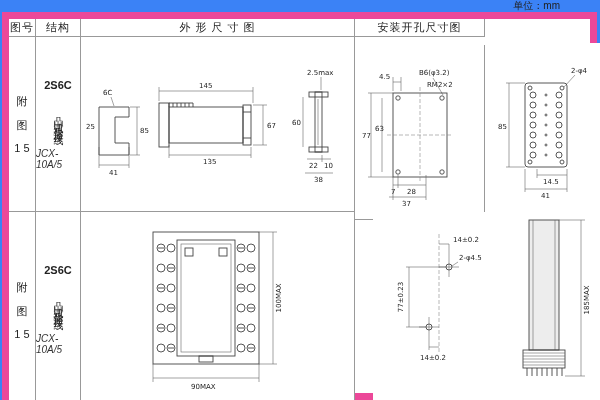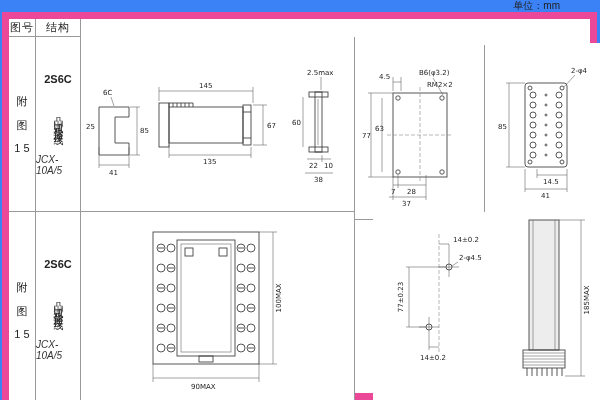--- a/index.html
+++ b/index.html
@@ -5,41 +5,43 @@
   * { margin:0; padding:0; box-sizing:border-box; }
   body { font-family:"Liberation Sans", sans-serif; background:#fff; }
   #canvas { position:relative; width:600px; height:400px; background:#3b82f6; overflow:hidden; }
   .unit { position:absolute; top:-1px; right:40px; font-size:10px; color:#222; }
   .tbl { position:absolute; left:2px; top:12px; width:595px; height:388px; border:7px solid #ec4899; background:#fff; }
   .cell { position:absolute; border-right:1px solid #999; border-bottom:1px solid #999; background:#fff; overflow:hidden; }
   .cell.last { border-right:none; }
   .cell.bot { border-bottom:none; }
   .head { display:flex; align-items:center; justify-content:center; font-size:11px; color:#222; letter-spacing:1px; white-space:nowrap; }
   .figcol { display:flex; flex-direction:column; align-items:center; justify-content:center; gap:9px; font-size:11px; color:#222; }
-  .structcol { display:flex; flex-direction:column; align-items:center; justify-content:center; gap:24px; color:#222; }
+  .structcol { display:flex; flex-direction:column; align-items:center; justify-content:center; gap:18px; color:#222; }
   .model { font-size:11px; font-weight:bold; }
   .vtext { writing-mode:vertical-lr; text-orientation:upright; font-size:10px; letter-spacing:3px; line-height:1; }
   .typ { font-size:10px; font-style:italic; color:#333; }
   svg { display:block; }
   .ln { stroke:#444; stroke-width:0.9; fill:none; }
   .fillg { stroke:#444; stroke-width:0.9; fill:#ededed; }
   .thin { stroke:#666; stroke-width:0.6; fill:none; }
   .dash { stroke:#888; stroke-width:0.6; fill:none; stroke-dasharray:4 2; }
   .dim { font-family:"DejaVu Sans", sans-serif; font-size:7px; fill:#222; }
 </style>
 </head>
 <body>
 
 <div id="canvas">
   <div class="unit">单位：mm</div>
 
   <div class="tbl">
 
     <div class="cell head" style="left:0;top:0;width:27px;height:18px">图号</div>
     <div class="cell head" style="left:27px;top:0;width:45px;height:18px">结构</div>
+    <div class="cell head" style="left:72px;top:0;width:274px;height:18px">外 形 尺 寸 图</div>
+    <div class="cell head" style="left:346px;top:0;width:130px;height:18px">安装开孔尺寸图</div>
 
     <div class="cell figcol" style="left:0;top:18px;width:27px;height:175px">
       <span>附</span>
       <span>图</span>
       <span>1 5</span>
     </div>
 
     <div class="cell structcol" style="left:27px;top:18px;width:45px;height:175px">
       <span class="model">2S6C</span>
       <span class="vtext">凸出式板后接线</span>

